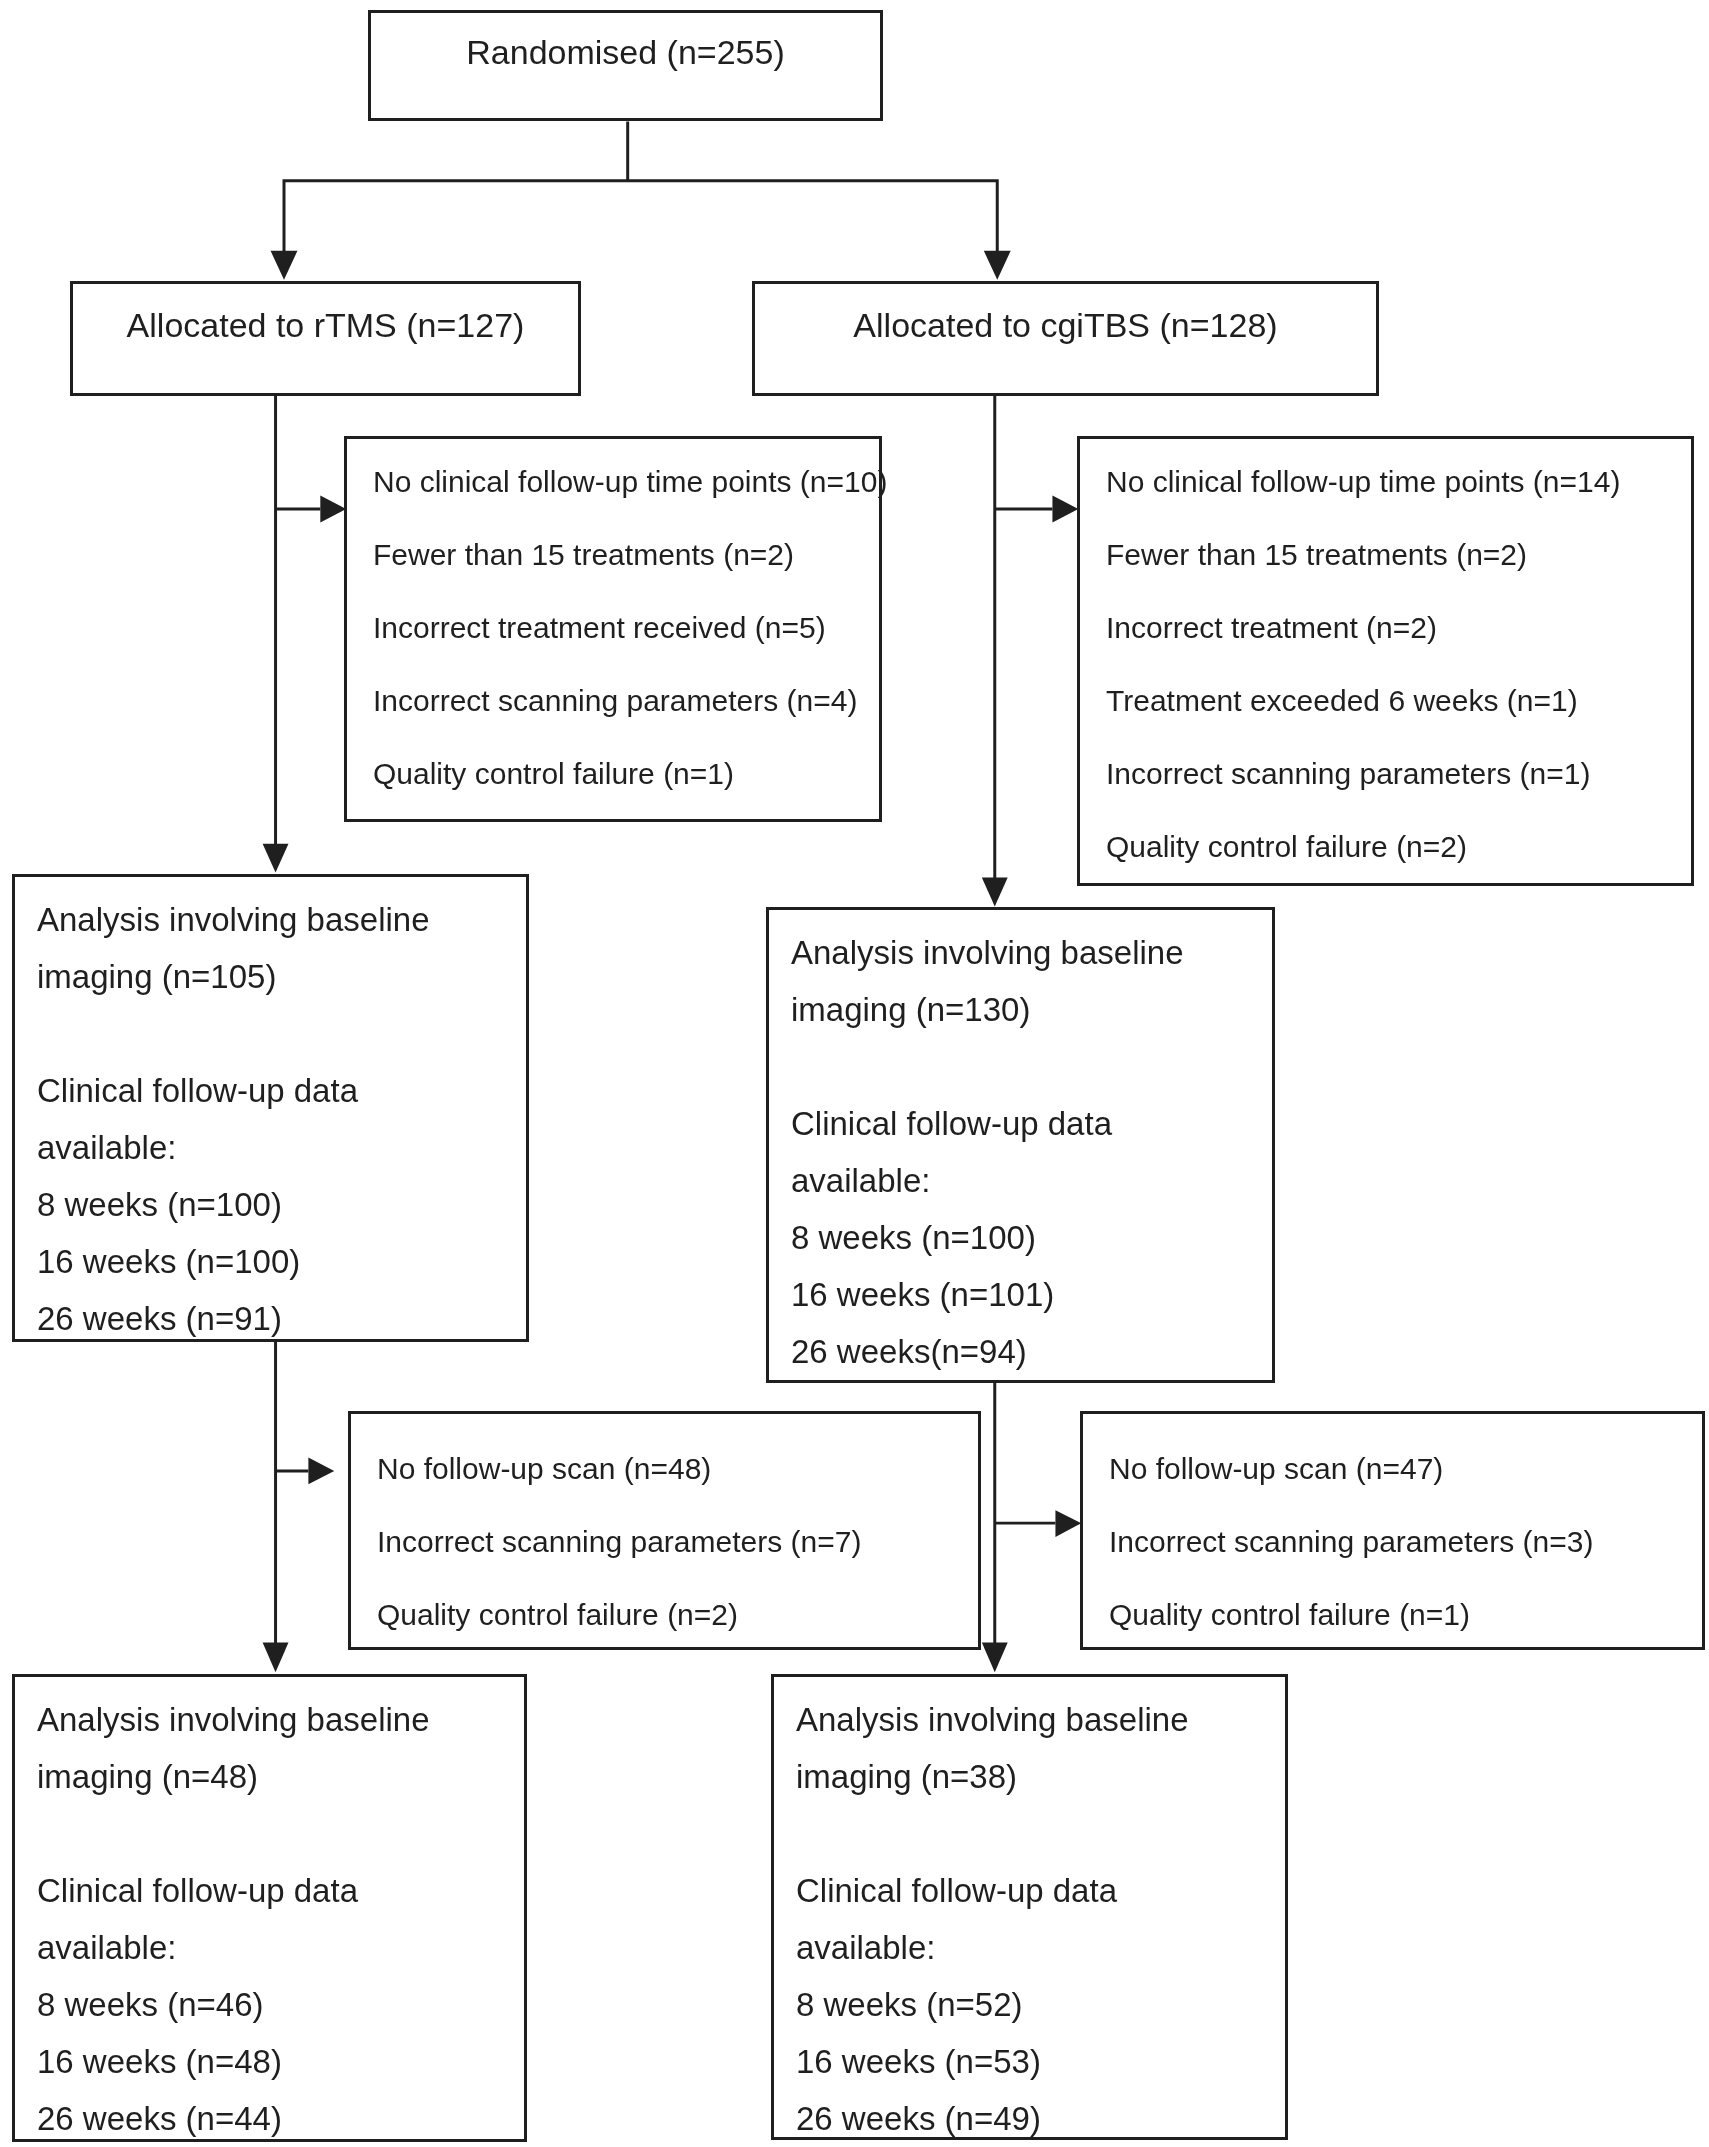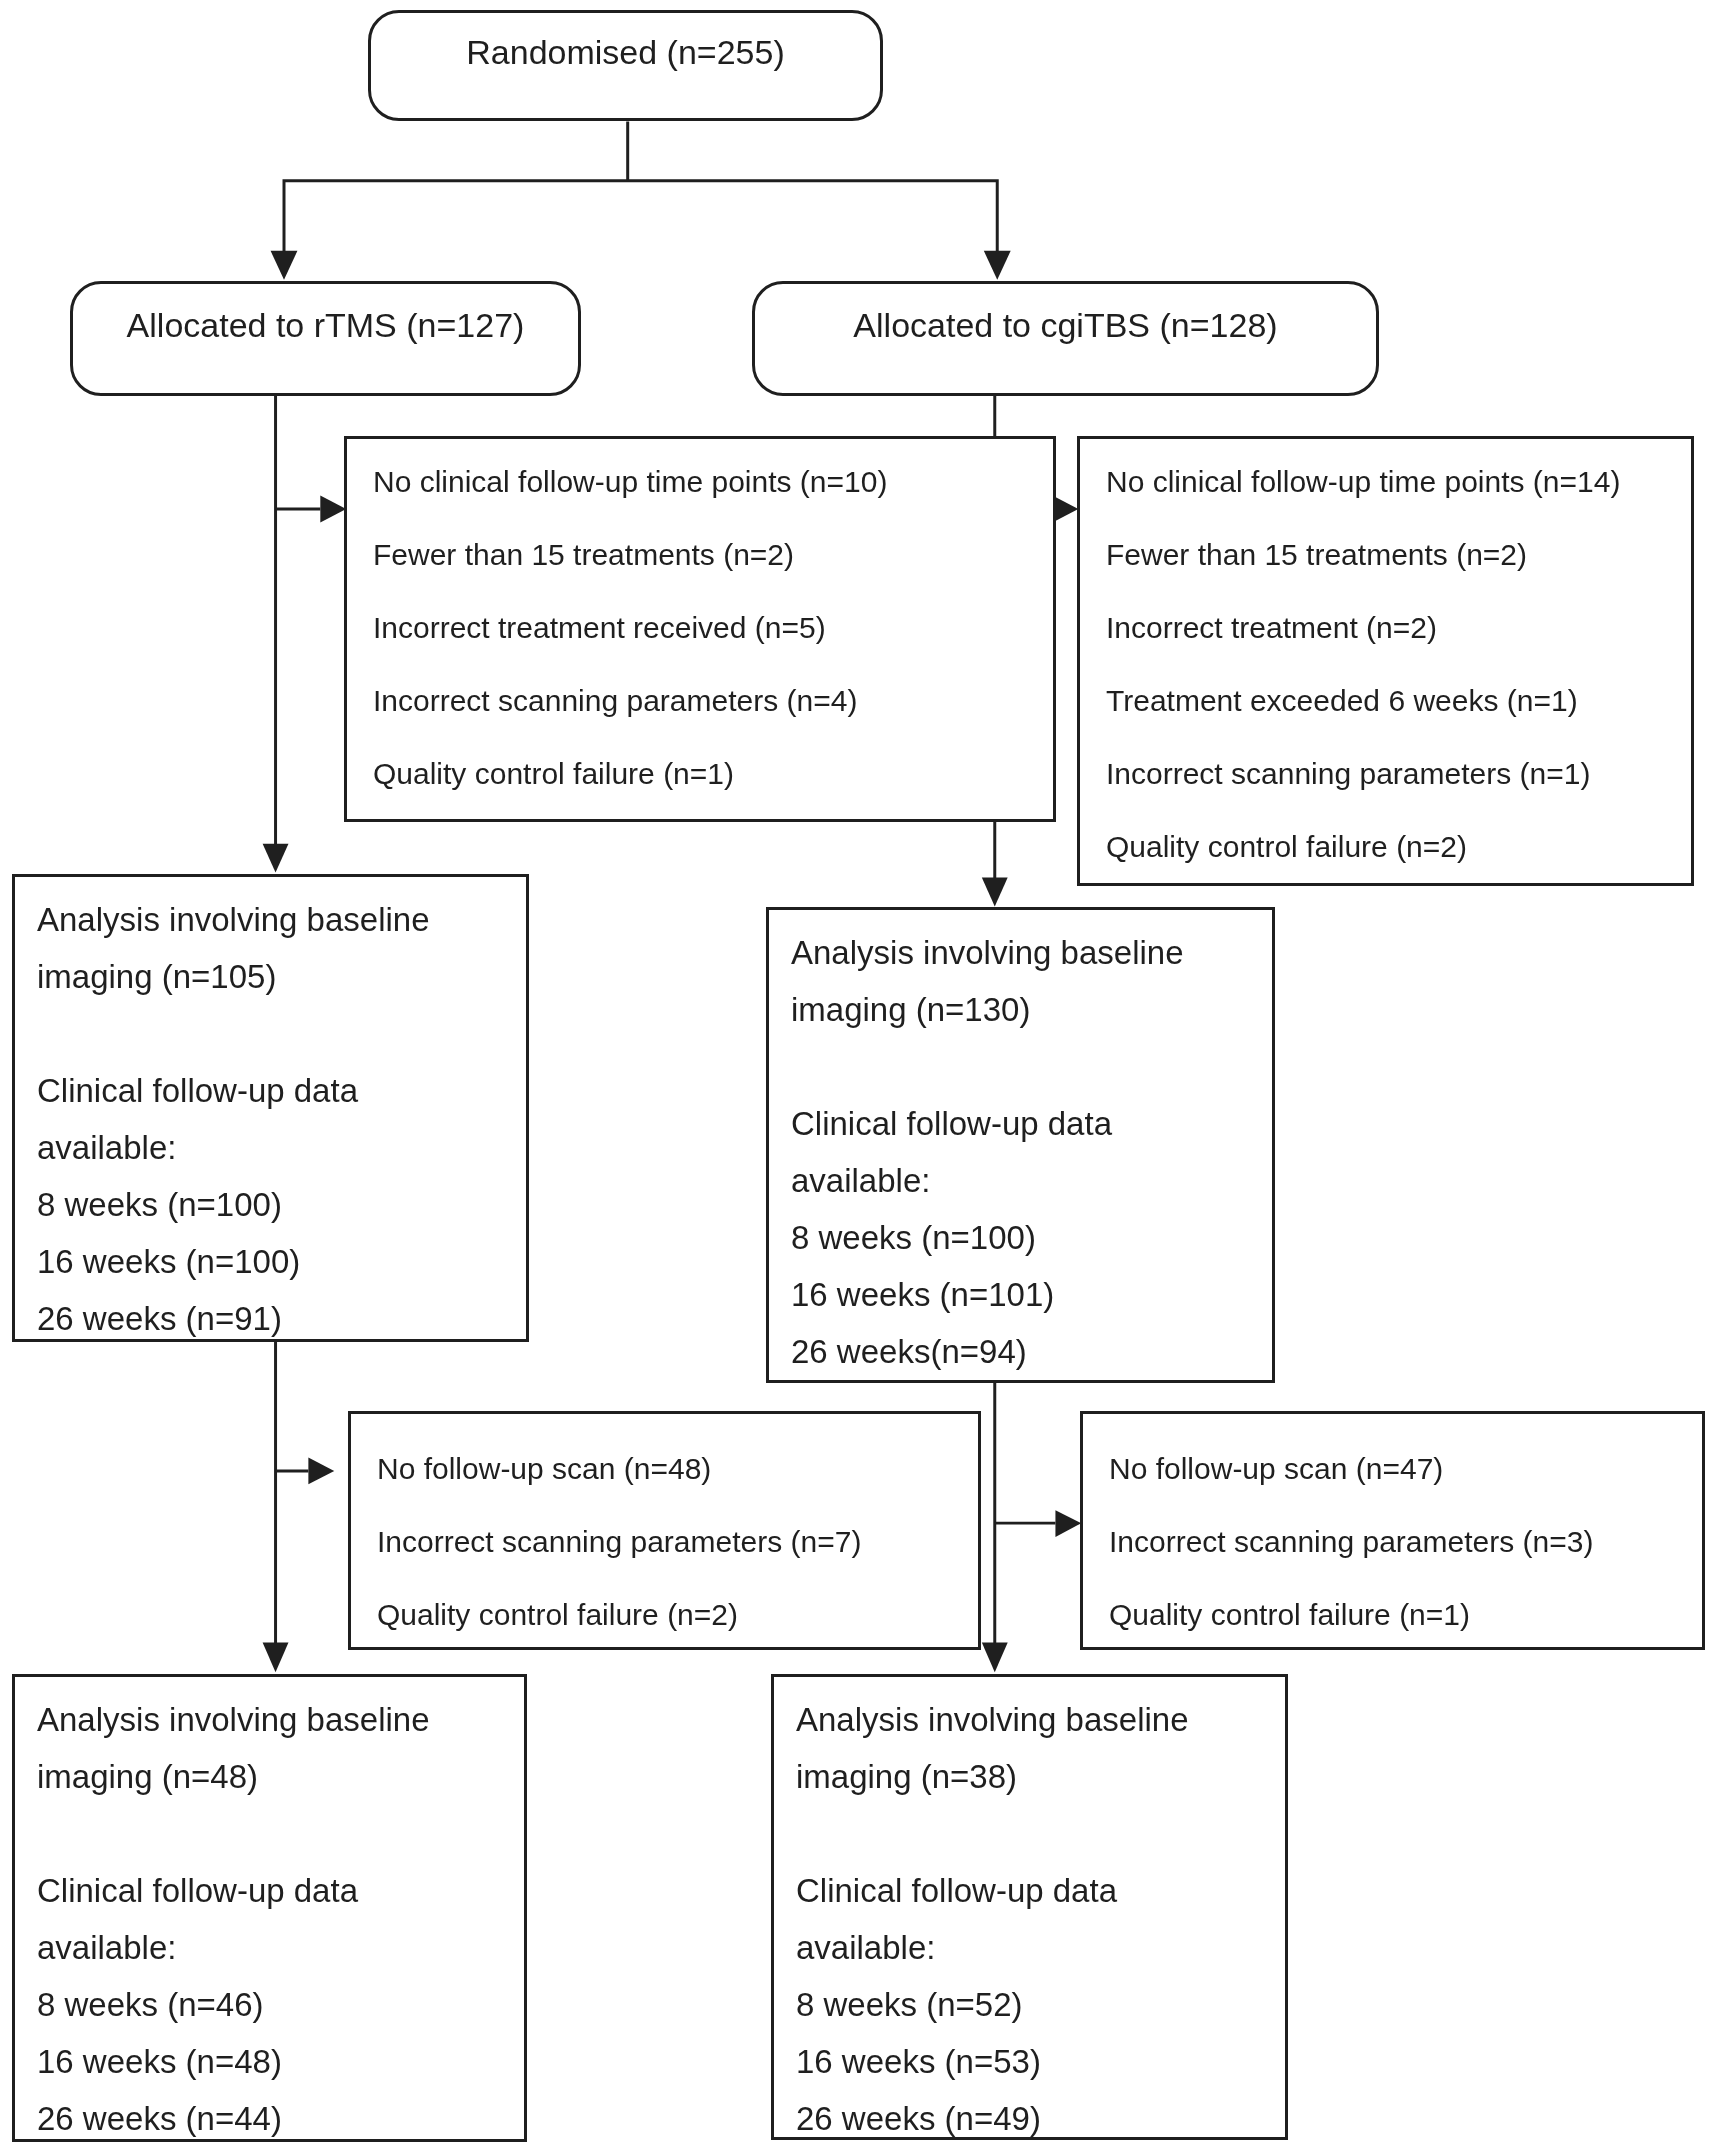--- a/index.html
+++ b/index.html
@@ -29,21 +29,20 @@
     background: #ffffff;
     color: #1f1f1f;
   }
   .center-box {
     display: flex;
     align-items: center;
     justify-content: center;
     text-align: center;
     font-size: 34px;
     padding-bottom: 26px;
-    border-radius: 31px;
   }
   .excl {
     font-size: 30px;
     padding: 6px 8px 0 26px;
   }
   .excl .tline {
     line-height: 73px;
     min-height: 73px;
     white-space: nowrap;
   }
@@ -53,21 +52,21 @@
   }
   .analysis .tline {
     line-height: 57px;
     min-height: 57px;
     white-space: nowrap;
   }
   
   #box-randomised   { left: 368px;  top: 10px;   width: 515px; height: 111px; }
   #box-alloc-left   { left: 30px;   top: 281px;  width: 511px; height: 115px; margin-left: 40px; }
   #box-alloc-right  { left: 752px;  top: 281px;  width: 627px; height: 115px; }
-  #box-excl-left-1  { left: 344px;  top: 436px;  width: 712px; height: 386px; }
+  #box-excl-left-1  { left: 344px;  top: 436px;  width: 538px; height: 386px; }
   #box-excl-right-1 { left: 1077px; top: 436px;  width: 617px; height: 450px; }
   #box-mid-left     { left: 12px;   top: 874px;  width: 517px; height: 468px; }
   #box-mid-right    { left: 766px;  top: 907px;  width: 509px; height: 476px; }
   #box-excl-left-2  { left: 348px;  top: 1411px; width: 633px; height: 239px; padding-top: 18px; }
   #box-excl-right-2 { left: 1080px; top: 1411px; width: 625px; height: 239px; padding-top: 18px; }
   #box-bot-left     { left: 12px;   top: 1674px; width: 515px; height: 468px; }
   #box-bot-right    { left: 771px;  top: 1674px; width: 517px; height: 466px; }
 </style>
 </head>
 <body>

